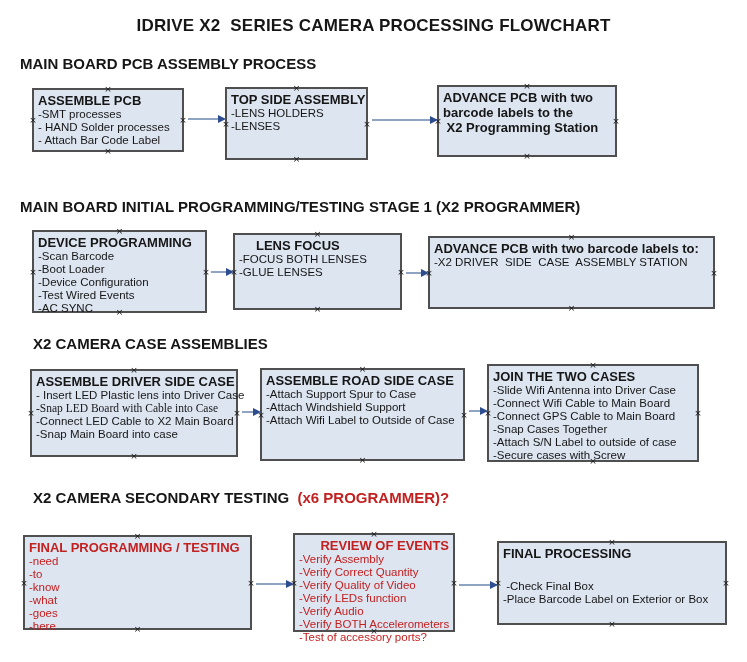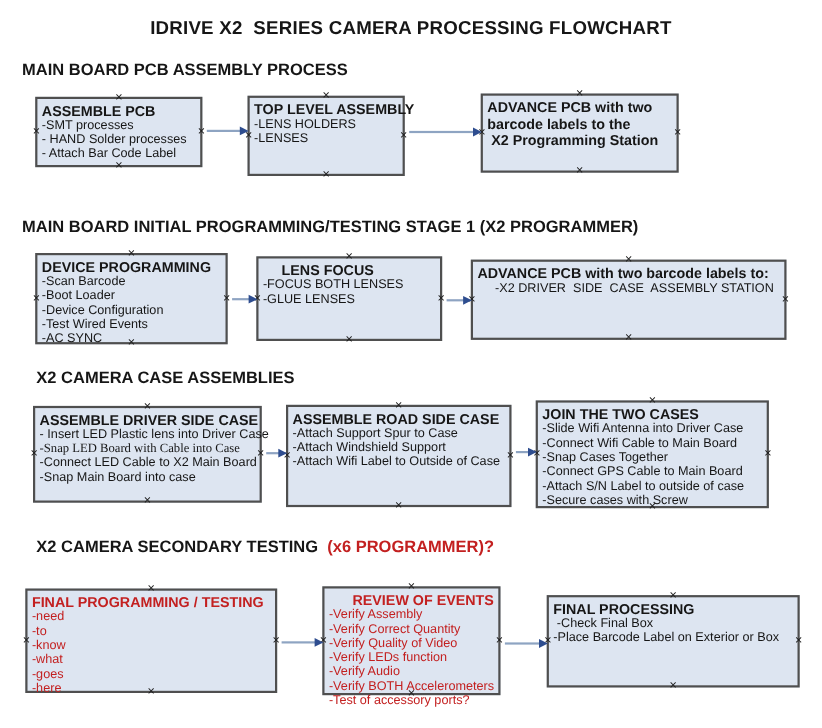--- a/index.html
+++ b/index.html
@@ -58,21 +58,21 @@
         <div class="box-title" style="color: rgb(22, 22, 22);">ASSEMBLE PCB</div>
         <div class="box-item" style="color: rgb(22, 22, 22);">-SMT processes</div>
         <div class="box-item" style="color: rgb(22, 22, 22);">- HAND Solder processes</div>
         <div class="box-item" style="color: rgb(22, 22, 22);">- Attach Bar Code Label</div>
         <span class="handle h-top">×</span>
         <span class="handle h-bottom">×</span>
         <span class="handle h-left">×</span>
         <span class="handle h-right">×</span>
       </div>
       <div class="flow-box" style="left: 225px; top: 87px; width: 143px; height: 73px;">
-        <div class="box-title" style="color: rgb(22, 22, 22);">TOP LEVEL ASSEMBLY</div>
+        <div class="box-title" style="color: rgb(22, 22, 22);">TOP SIDE ASSEMBLY</div>
         <div class="box-item" style="color: rgb(22, 22, 22);">-LENS HOLDERS</div>
         <div class="box-item" style="color: rgb(22, 22, 22);">-LENSES</div>
         <span class="handle h-top">×</span>
         <span class="handle h-bottom">×</span>
         <span class="handle h-left">×</span>
         <span class="handle h-right">×</span>
       </div>
       <div class="flow-box" style="left: 437px; top: 85px; width: 180px; height: 72px;">
         <div class="box-title" style="color: rgb(22, 22, 22);">ADVANCE PCB with two</div>
         <div class="box-item bold" style="color: rgb(22, 22, 22);">barcode labels to the</div>
@@ -107,21 +107,21 @@
         <div class="box-title" style="color: rgb(22, 22, 22); margin-left: 17px;">LENS FOCUS</div>
         <div class="box-item" style="color: rgb(22, 22, 22);">-FOCUS BOTH LENSES</div>
         <div class="box-item" style="color: rgb(22, 22, 22);">-GLUE LENSES</div>
         <span class="handle h-top">×</span>
         <span class="handle h-bottom">×</span>
         <span class="handle h-left">×</span>
         <span class="handle h-right">×</span>
       </div>
       <div class="flow-box" style="left: 428px; top: 236px; width: 287px; height: 73px;">
         <div class="box-title" style="color: rgb(22, 22, 22);">ADVANCE PCB with two barcode labels to:</div>
-        <div class="box-item" style="color: rgb(22, 22, 22); margin-left: 16px;">-X2 DRIVER  SIDE  CASE  ASSEMBLY STATION</div>
+        <div class="box-item" style="color: rgb(22, 22, 22);">-X2 DRIVER  SIDE  CASE  ASSEMBLY STATION</div>
         <span class="handle h-top">×</span>
         <span class="handle h-bottom">×</span>
         <span class="handle h-left">×</span>
         <span class="handle h-right">×</span>
       </div>
       <div class="arrow" style="left: 209px; top: 272px; width: 23px;">
         <div class="line" style="background: rgb(142, 164, 194);"></div>
         <div class="head" style="border-left-color: rgb(46, 77, 143);"></div>
       </div>
       <div class="arrow" style="left: 404px; top: 273px; width: 23px;">
@@ -147,22 +147,22 @@
         <div class="box-item" style="color: rgb(22, 22, 22);">-Attach Wifi Label to Outside of Case</div>
         <span class="handle h-top">×</span>
         <span class="handle h-bottom">×</span>
         <span class="handle h-left">×</span>
         <span class="handle h-right">×</span>
       </div>
       <div class="flow-box" style="left: 487px; top: 364px; width: 212px; height: 98px;">
         <div class="box-title" style="color: rgb(22, 22, 22);">JOIN THE TWO CASES</div>
         <div class="box-item" style="color: rgb(22, 22, 22);">-Slide Wifi Antenna into Driver Case</div>
         <div class="box-item" style="color: rgb(22, 22, 22);">-Connect Wifi Cable to Main Board</div>
+        <div class="box-item" style="color: rgb(22, 22, 22);">-Connect GPS Cable to Main Board</div>
         <div class="box-item" style="color: rgb(22, 22, 22);">-Snap Cases Together</div>
-        <div class="box-item" style="color: rgb(22, 22, 22);">-Connect GPS Cable to Main Board</div>
         <div class="box-item" style="color: rgb(22, 22, 22);">-Attach S/N Label to outside of case</div>
         <div class="box-item" style="color: rgb(22, 22, 22);">-Secure cases with Screw</div>
         <span class="handle h-top">×</span>
         <span class="handle h-bottom">×</span>
         <span class="handle h-left">×</span>
         <span class="handle h-right">×</span>
       </div>
       <div class="arrow" style="left: 240px; top: 412px; width: 19px;">
         <div class="line" style="background: rgb(142, 164, 194);"></div>
         <div class="head" style="border-left-color: rgb(46, 77, 143);"></div>
@@ -194,21 +194,21 @@
         <div class="box-item" style="color: rgb(195, 32, 32);">-Verify Audio</div>
         <div class="box-item" style="color: rgb(195, 32, 32);">-Verify BOTH Accelerometers</div>
         <div class="box-item" style="color: rgb(195, 32, 32);">-Test of accessory ports?</div>
         <span class="handle h-top">×</span>
         <span class="handle h-bottom">×</span>
         <span class="handle h-left">×</span>
         <span class="handle h-right">×</span>
       </div>
       <div class="flow-box" style="left: 497px; top: 541px; width: 230px; height: 84px;">
         <div class="box-title" style="color: rgb(22, 22, 22);">FINAL PROCESSING</div>
-        <div class="box-item" style="color: rgb(22, 22, 22);"> -Check Final Box</div>
+        <div class="box-item" style="color: rgb(22, 22, 22); margin-top: 19px;"> -Check Final Box</div>
         <div class="box-item" style="color: rgb(22, 22, 22);">-Place Barcode Label on Exterior or Box</div>
         <span class="handle h-top">×</span>
         <span class="handle h-bottom">×</span>
         <span class="handle h-left">×</span>
         <span class="handle h-right">×</span>
       </div>
       <div class="arrow" style="left: 254px; top: 584px; width: 38px;">
         <div class="line" style="background: rgb(142, 164, 194);"></div>
         <div class="head" style="border-left-color: rgb(46, 77, 143);"></div>
       </div>

